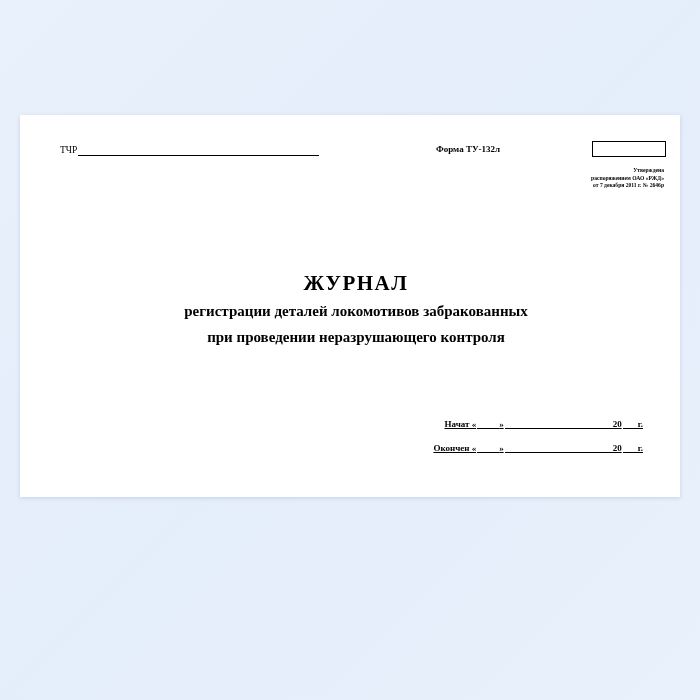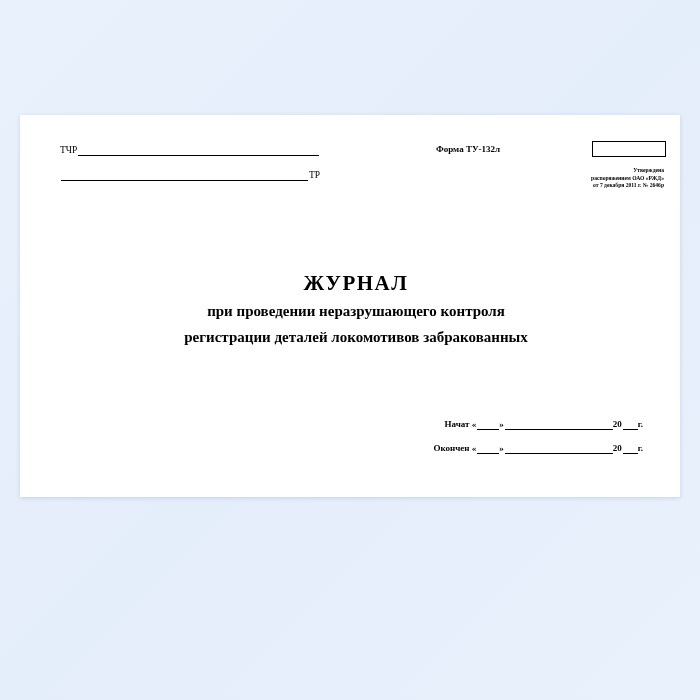--- a/index.html
+++ b/index.html
@@ -120,28 +120,28 @@
 
   
   .dates-block {
     position: absolute;
     right: 36px;
     bottom: 42px;
     width: 280px;
   }
   .date-row {
     display: flex;
-    align-items: flex-end;
     justify-content: flex-end;
     white-space: nowrap;
     font-size: 9px;
     font-weight: bold;
     color: #000;
     margin-bottom: 13px;
     line-height: 11px;
+    text-decoration: underline;
   }
   .date-row:last-child { margin-bottom: 1px; }
   .date-word { padding-right: 1px; }
   .mini-rule {
     display: inline-block;
     border-bottom: 1px solid #000;
     height: 9px;
   }
   .mini-rule.w20 { width: 22px; }
   .mini-rule.w100 { width: 108px; }
@@ -152,42 +152,38 @@
 
 <div class="stage">
   <div class="page">
     <div class="page-inner">
 
       <div class="tchr-block">
         <div class="tchr-row">
           <span class="tchr-label">ТЧР</span>
           <span class="rule"></span>
         </div>
-        <div class="tchr-row">
-          <span class="rule"></span>
-          <span class="tchr-label">ТР</span>
-        </div>
       </div>
 
       <div class="form-block">
         <div class="form-row">
           <span class="form-label">Форма ТУ-132л</span>
           <span class="form-box"></span>
         </div>
         <div class="approve">
           <div>Утверждена</div>
           <div>распоряжением ОАО «РЖД»</div>
           <div>от 7 декабря 2011 г. № 2646р</div>
         </div>
       </div>
 
       <div class="title-block">
         <div class="title-main">ЖУРНАЛ</div>
+        <div class="title-sub">регистрации деталей локомотивов забракованных</div>
         <div class="title-sub">при проведении неразрушающего контроля</div>
-        <div class="title-sub">регистрации деталей локомотивов забракованных</div>
       </div>
 
       <div class="dates-block">
         <div class="date-row">
           <span class="date-word">Начат «</span>
           <span class="mini-rule w20"></span>
           <span class="date-word">»</span>
           <span class="mini-rule w100"></span>
           <span class="date-word">20</span>
           <span class="mini-rule w14"></span>

